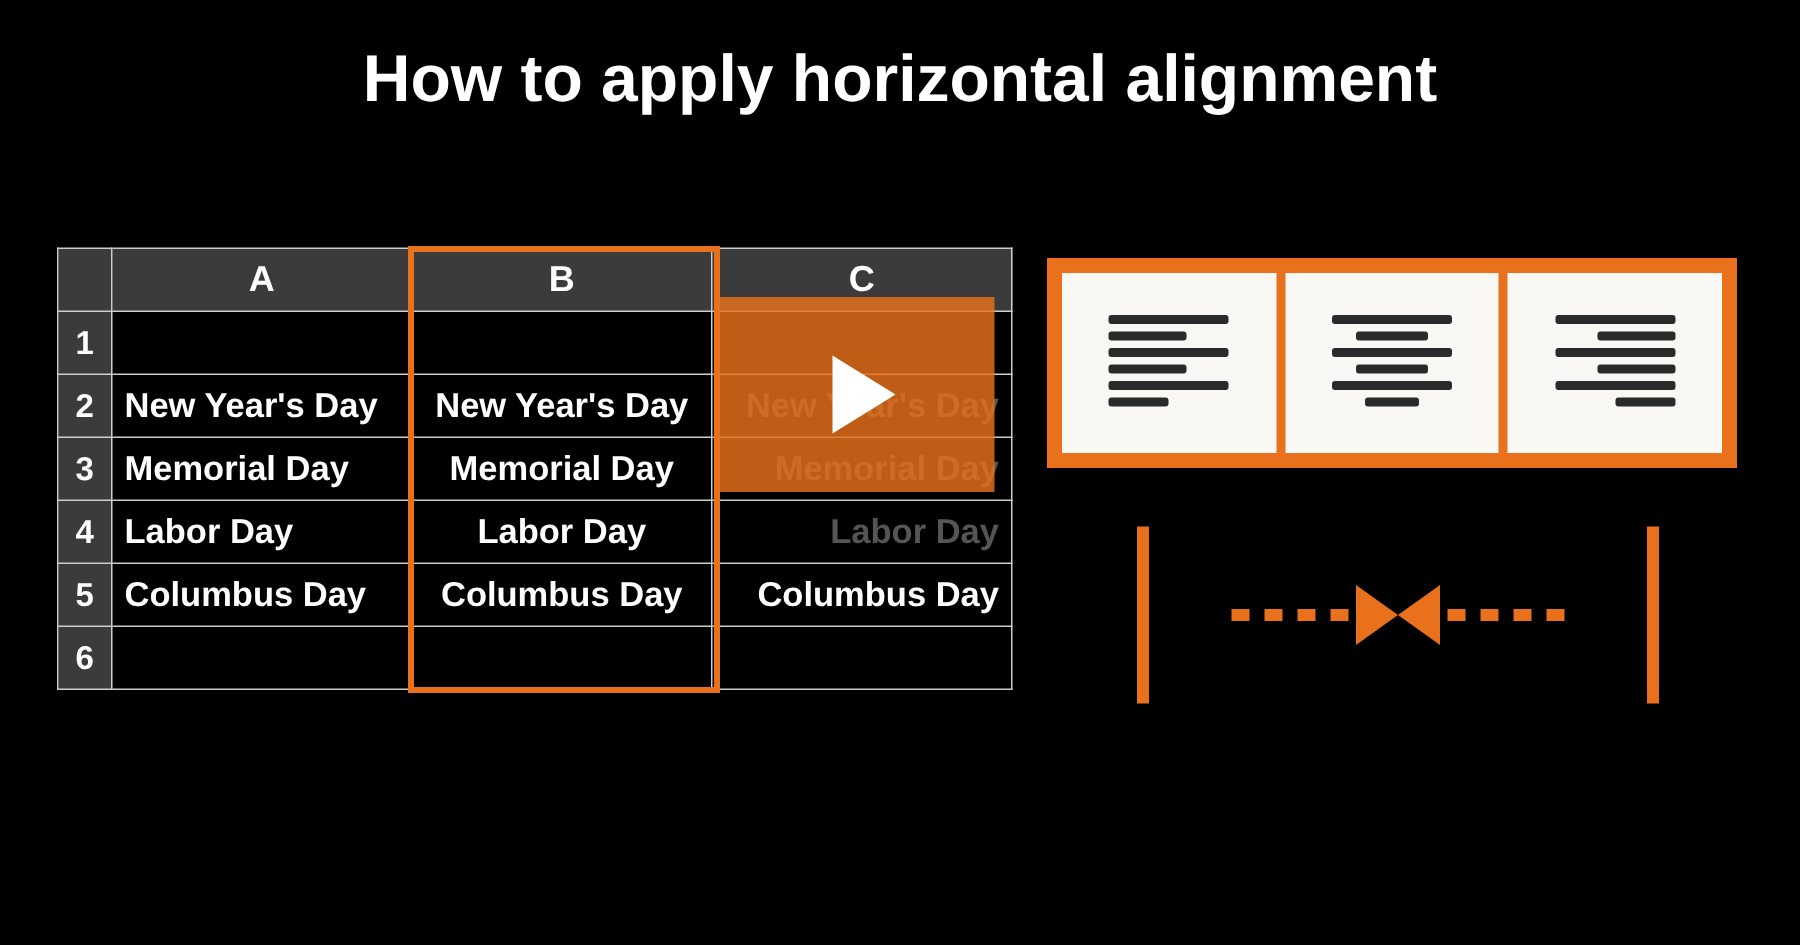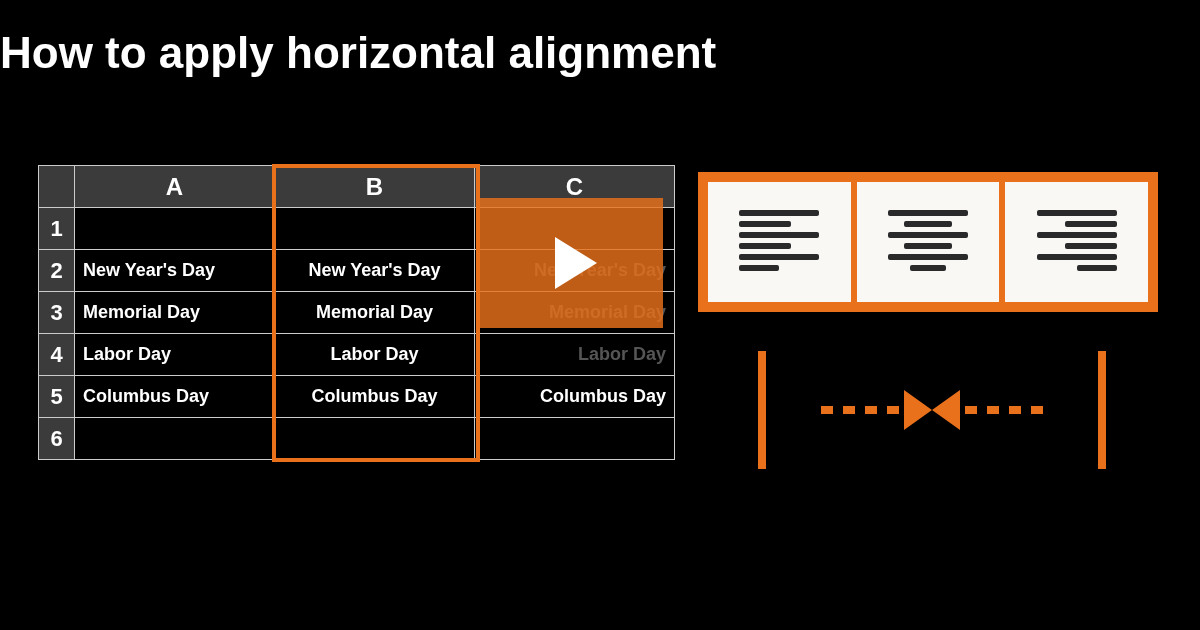--- a/index.html
+++ b/index.html
@@ -6,20 +6,21 @@
   body {
     width: 1200px;
     height: 630px;
     background: #000;
     font-family: "Segoe UI", Arial, sans-serif;
     color: #fff;
     position: relative;
     overflow: hidden;
   }
   .title {
+    text-align: center;
     font-size: 44px;
     font-weight: 700;
     padding-top: 28px;
   }
   .table-wrap {
     position: absolute;
     left: 38px;
     top: 165px;
   }
   table {
@@ -44,21 +45,21 @@
   .colC { width: 200px; }
   .rowhead {
     background: #3b3b3b;
     font-size: 22px;
     font-weight: 700;
     text-align: center;
     width: 36px;
   }
   .cell {
     background: #000;
-    font-size: 18px;
+    font-size: 23px;
     font-weight: 600;
     padding: 0 8px;
   }
   .col-a-cell { text-align: left; }
   .col-b-cell { text-align: center; }
   .col-c-cell { text-align: right; }
   .highlight-box {
     position: absolute;
     border: 4px solid #e9711c;
     pointer-events: none;

